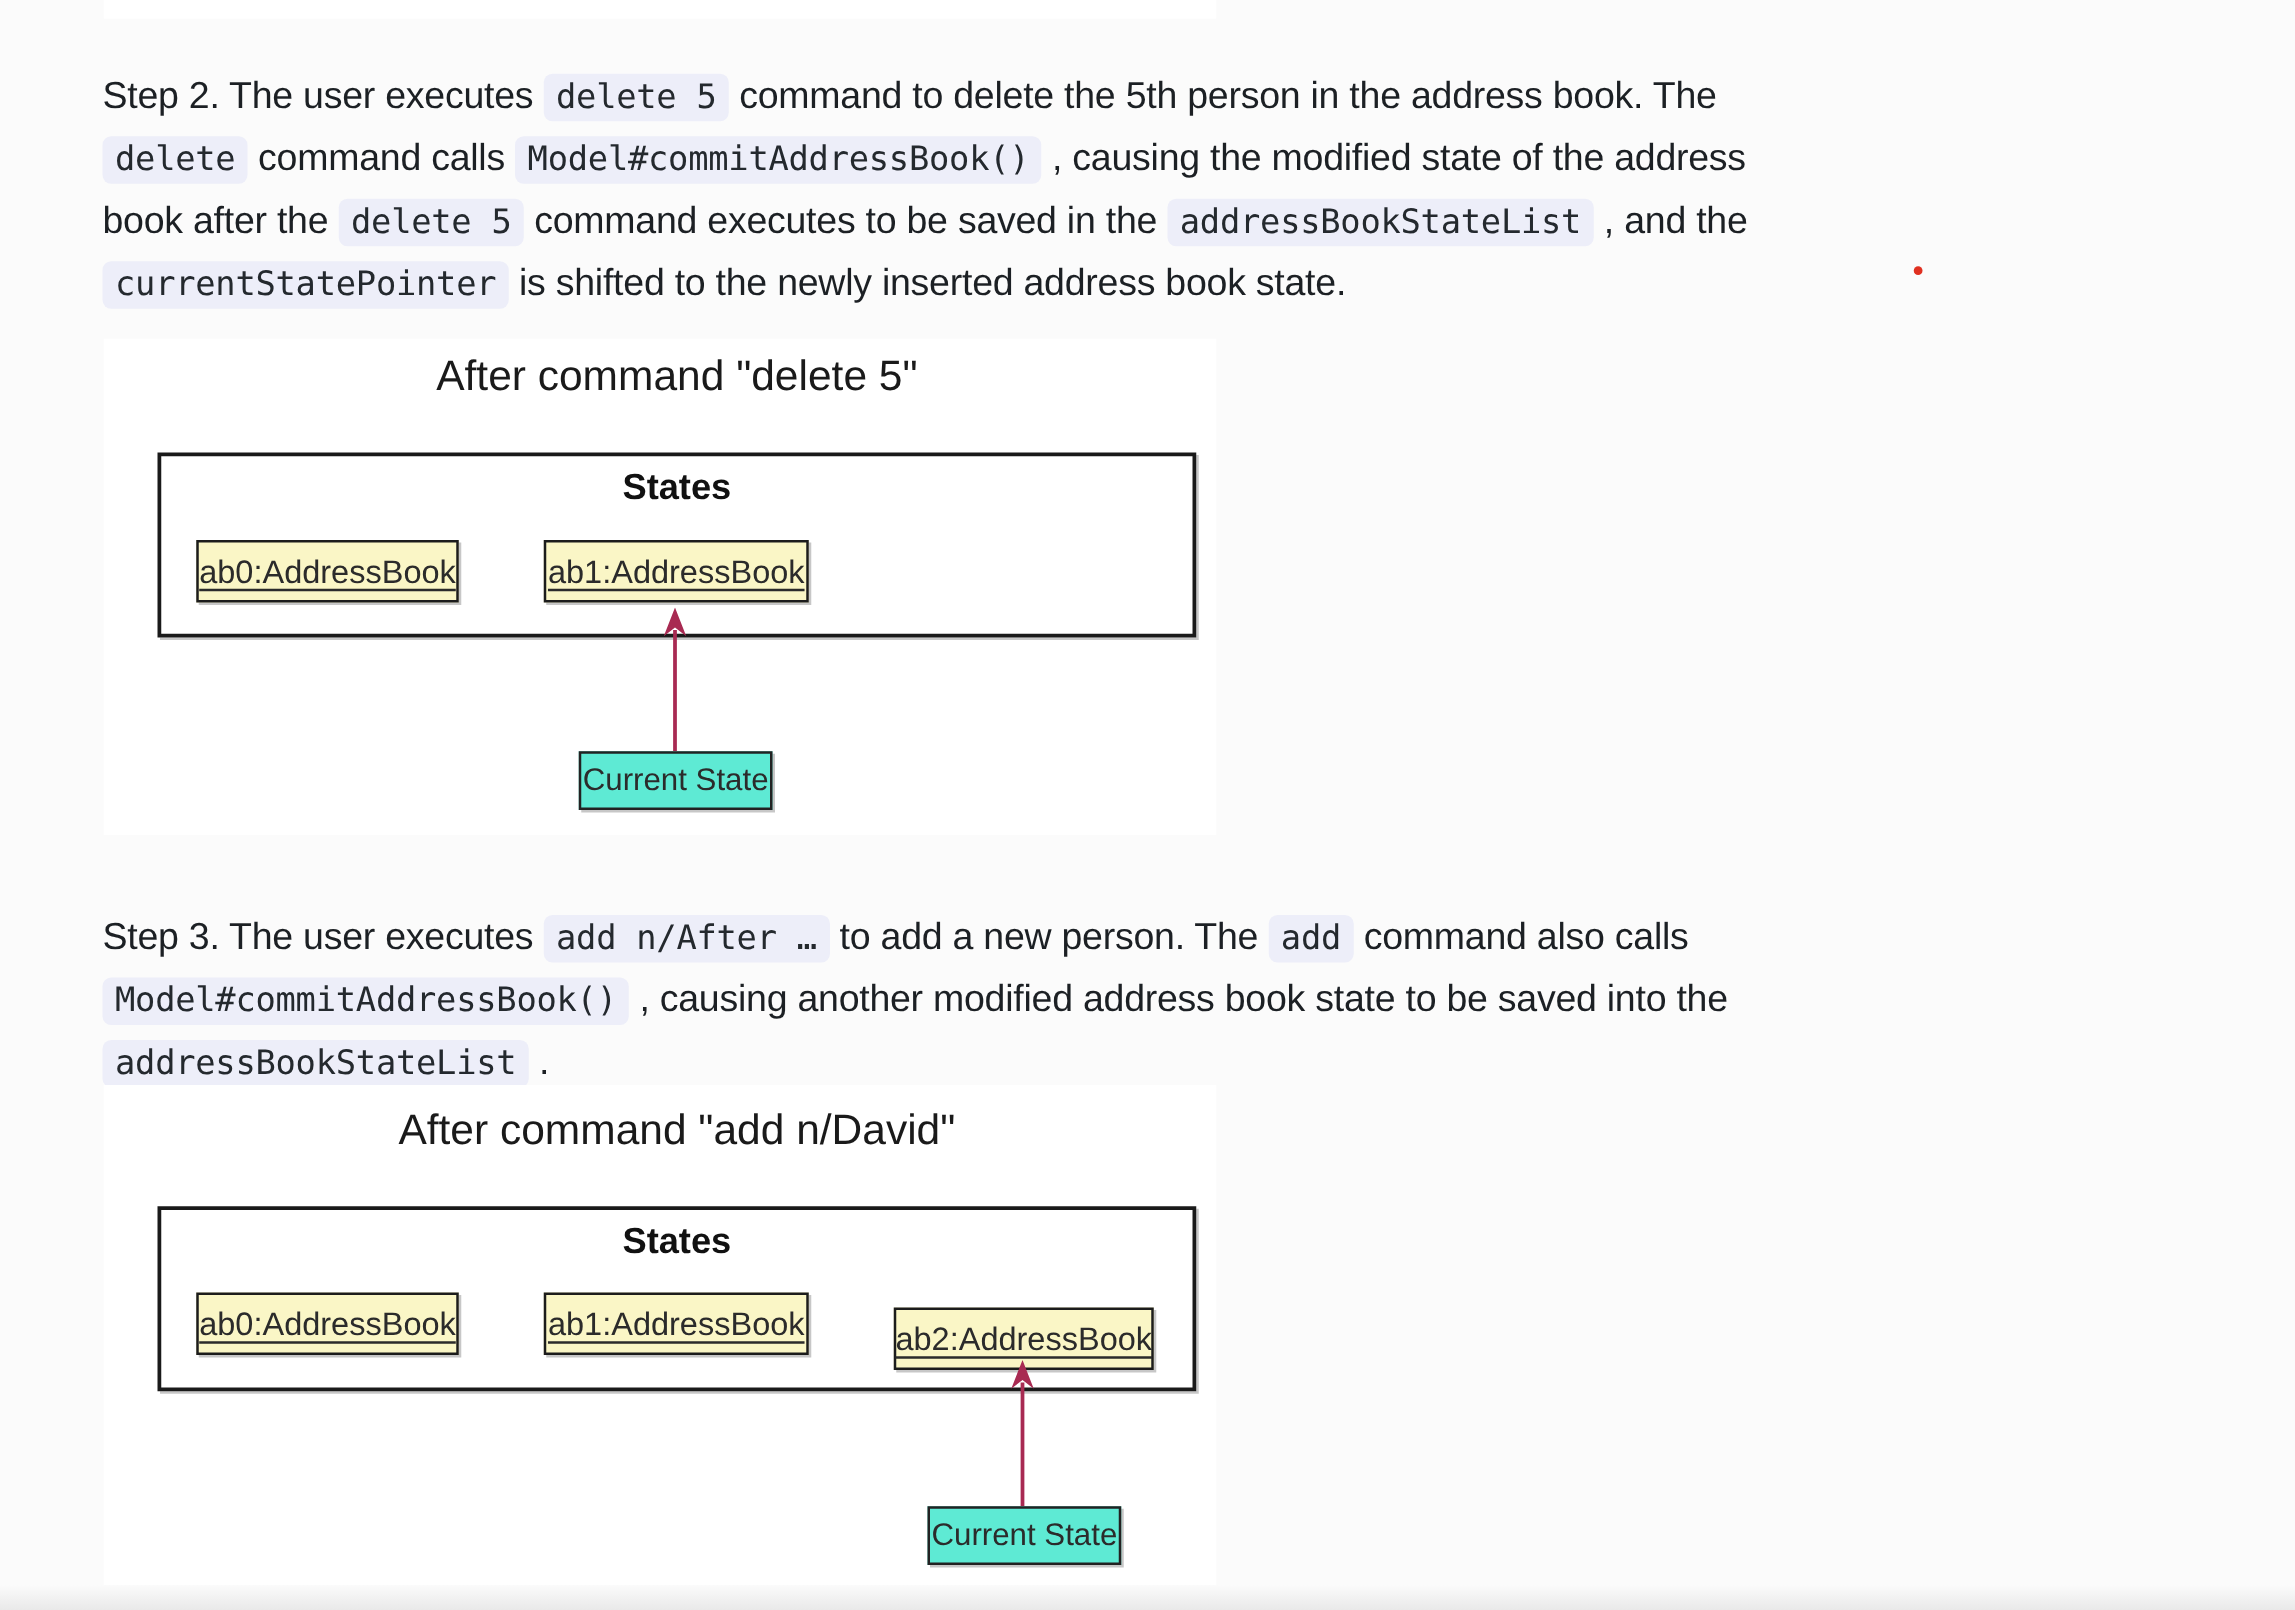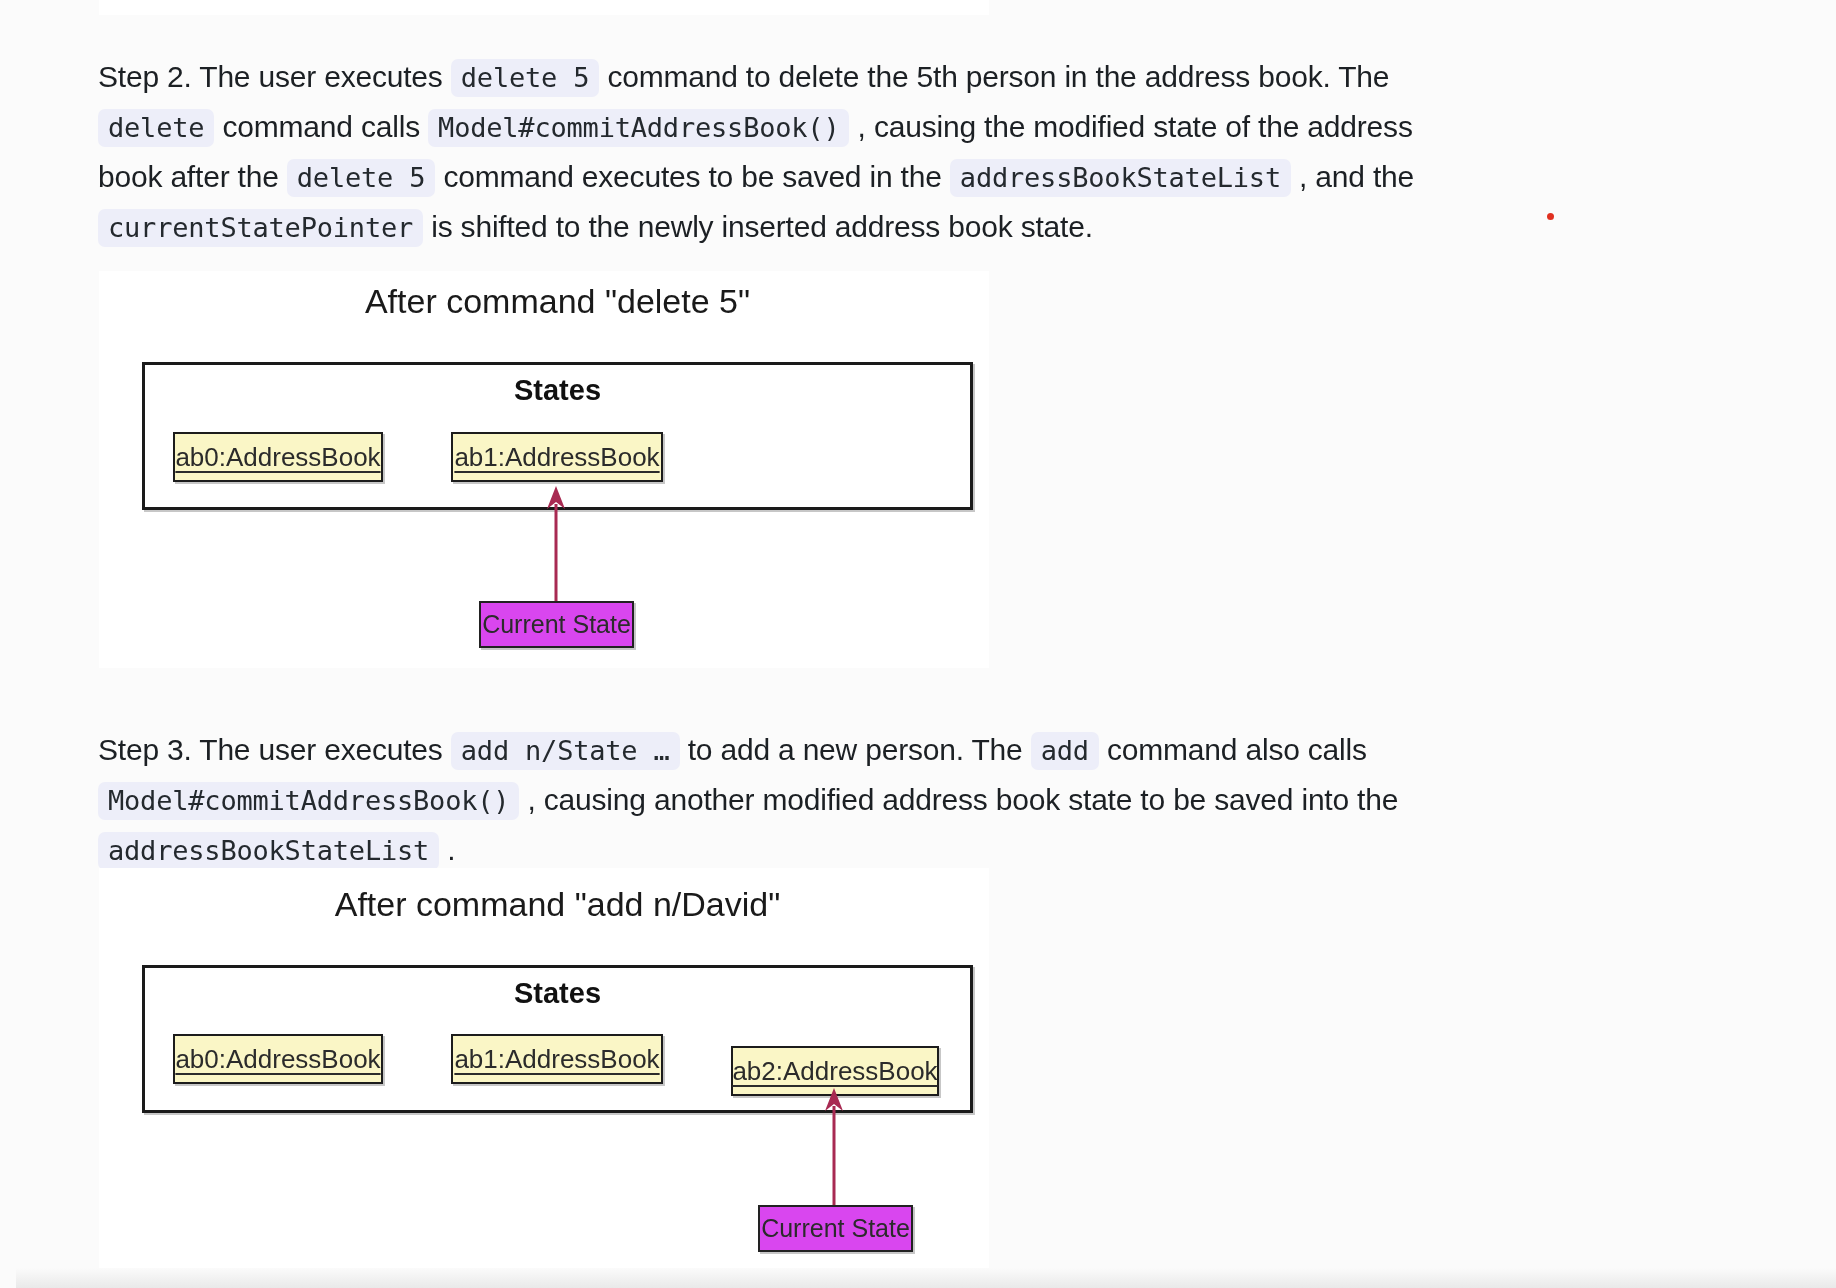--- a/index.html
+++ b/index.html
@@ -1,19 +1,19 @@
 <!DOCTYPE html>
 <html><head>
 <meta charset="utf-8">
 <style>
   * { margin:0; padding:0; box-sizing:border-box; }
   html,body { width:1836px; height:1288px; overflow:hidden; }
   body { background:#fbfbfb; font-family:"Liberation Sans", sans-serif; }
 
-  .page { position:absolute; left:16px; top:0; width:1568px; height:1288px; background:#fbfbfb;text-decoration:underline; }
+  .page { position:absolute; left:0; top:0; width:1568px; height:1288px; background:#fbfbfb;text-decoration:underline; }
 
   .img-block { position:absolute; background:#ffffff; }
   #prev-image-fragment { left:83px; top:0; width:890px; height:15px; }
   #diagram1-block { left:83px; top:271px; width:890px; height:397px; }
   #diagram2-block { left:83px; top:868px; width:890px; height:402px; }
 
   .para { position:absolute; left:82px; width:1640px; font-size:30px; line-height:49px;
           color:#1c2024; letter-spacing:-0.2px; }
   #step2-paragraph { top:52px; }
   #step3-paragraph { top:725px; }
@@ -45,21 +45,21 @@
   .state-box span { font-size:26px; color:#2b2b2b; text-decoration:underline;
                     text-underline-offset:5px; text-decoration-thickness:2px; }
   
   #state-d1-ab0 { left:157px; top:432px; width:210px; }
   #state-d1-ab1 { left:435px; top:432px; width:212px; }
   
   #state-d2-ab0 { left:157px; top:1034px; width:210px; }
   #state-d2-ab1 { left:435px; top:1034px; width:212px; }
   #state-d2-ab2 { left:715px; top:1034px; width:208px;margin-top:12px; }
 
-  .pointer-box { position:absolute; width:155px; height:47px; background:#d946ef;
+  .pointer-box { position:absolute; width:155px; height:47px; background:#5eead4;
                  border:2.5px solid #222; display:flex; align-items:center; justify-content:center;
                  box-shadow:2px 2px 0 rgba(130,130,130,.45); }
   .pointer-box span { font-size:25px; color:#2b2b2b; }
   #pointer-box-1 { left:463px; top:601px; }
   #pointer-box-2 { left:742px; top:1205px; }
 
   .arrow { position:absolute; width:22px; }
   .arrow .shaft { position:absolute; left:50%; transform:translateX(-50%);
                   top:18px; bottom:0; width:3px; background:currentColor; }
   .arrow svg { position:absolute; left:0; top:0; }
@@ -99,21 +99,21 @@
     <svg width="22" height="24" viewBox="0 0 22 24">
       <path d="M11 0 L2 23 L11 16 L20 23 Z" fill="currentColor"></path>
     </svg>
     <div class="shaft"></div>
   </div>
 
   <div class="pointer-box" id="pointer-box-1">
     <span>Current State</span>
   </div>
 
-  <p class="para" id="step3-paragraph">Step 3. The user executes <code class="inline-code">add n/State …</code> to add a new person. The <code class="inline-code">add</code> command also calls<br><code class="inline-code">Model#commitAddressBook()</code> , causing another modified address book state to be saved into the<br><code class="inline-code">addressBookStateList</code> .</p>
+  <p class="para" id="step3-paragraph">Step 3. The user executes <code class="inline-code">add n/After …</code> to add a new person. The <code class="inline-code">add</code> command also calls<br><code class="inline-code">Model#commitAddressBook()</code> , causing another modified address book state to be saved into the<br><code class="inline-code">addressBookStateList</code> .</p>
 
   <div class="img-block" id="diagram2-block"></div>
 
   <div class="diagram-title" id="diagram2-title">After command "add n/David"</div>
 
   <div class="states-frame" id="states-frame-2" style="border-color: rgb(26, 26, 26);">
     <div class="states-label">States</div>
   </div>
 
   <div class="state-box" id="state-d2-ab0" style="background-color: rgb(250, 246, 198); border-color: rgb(28, 28, 28);">

